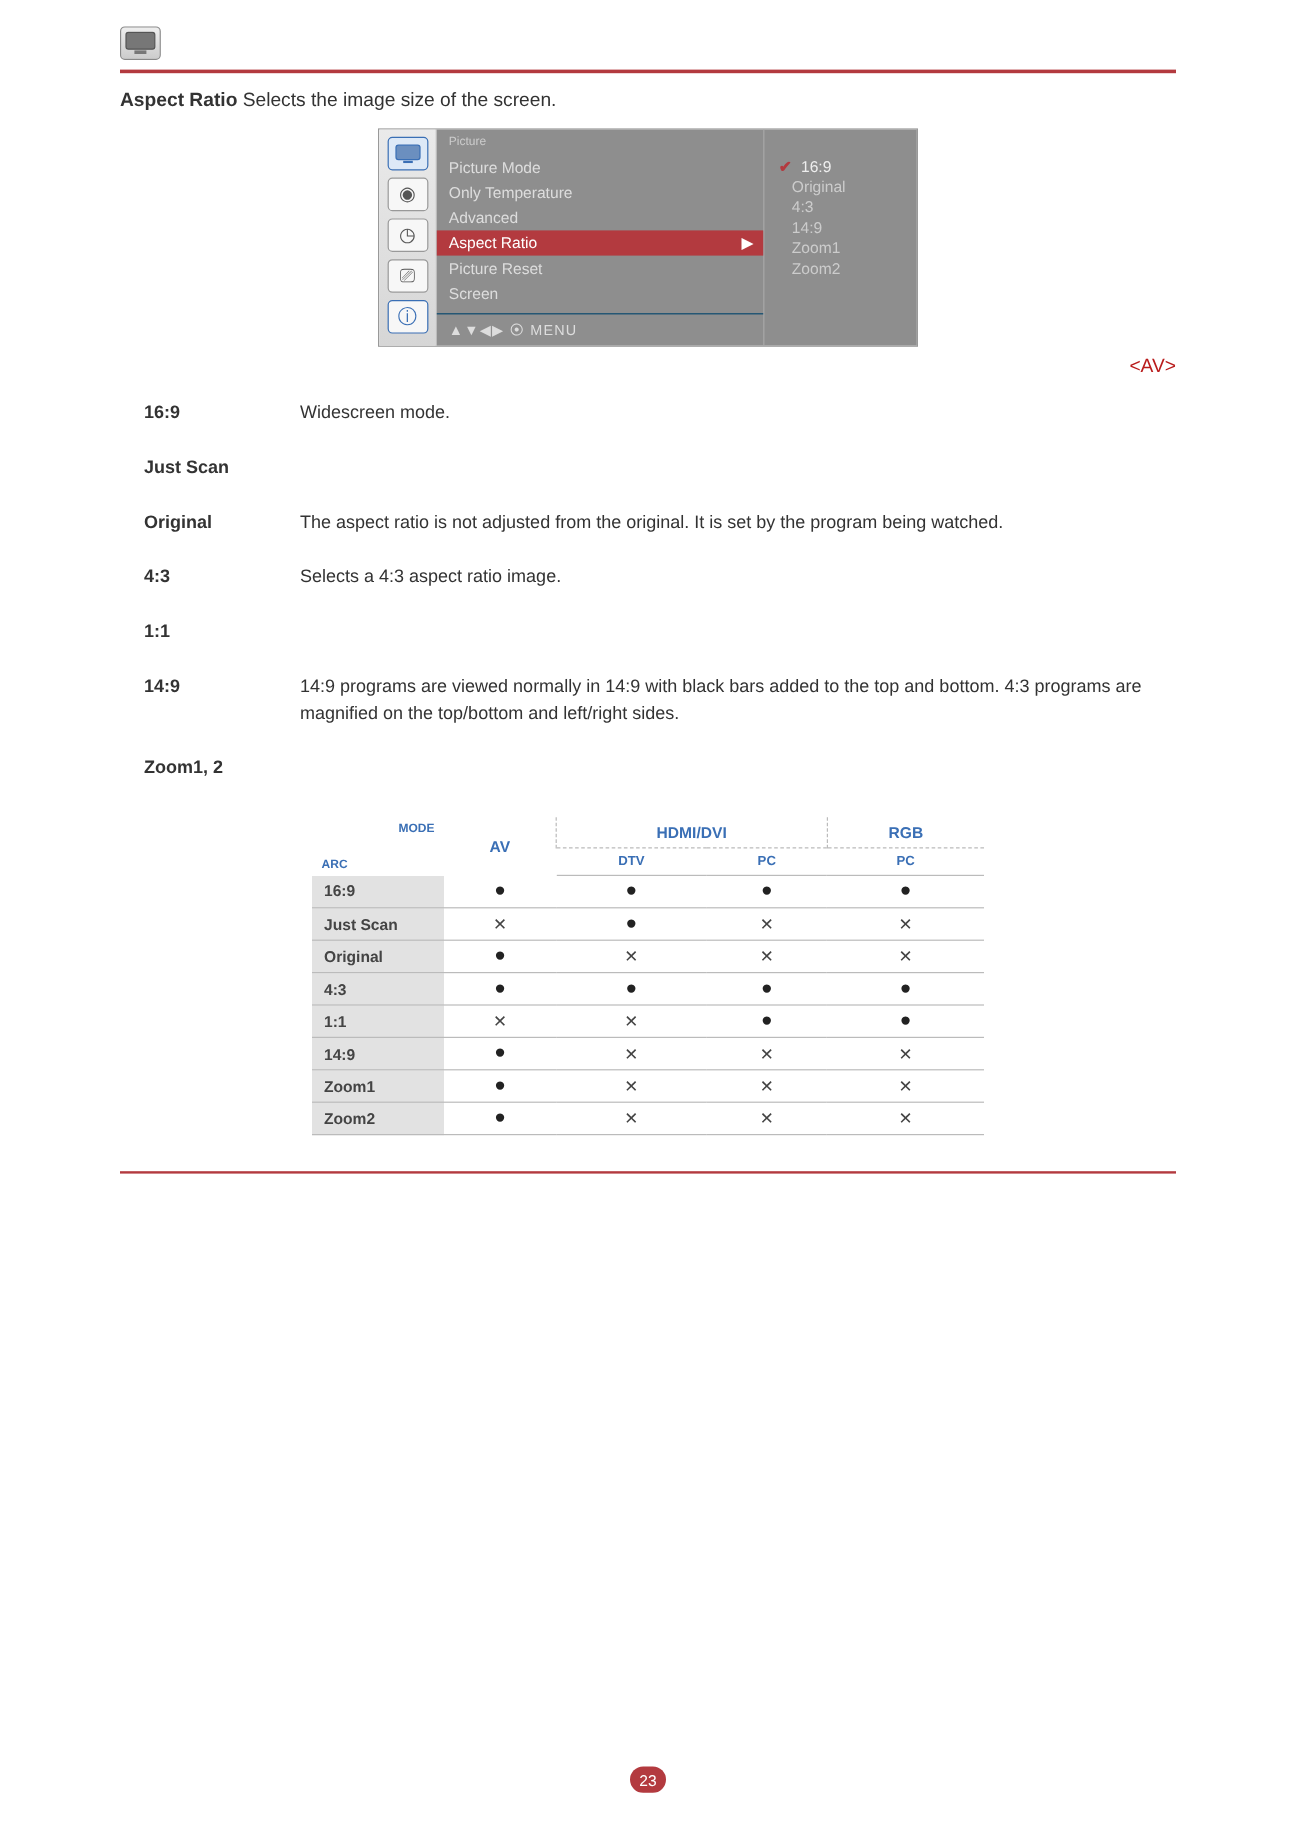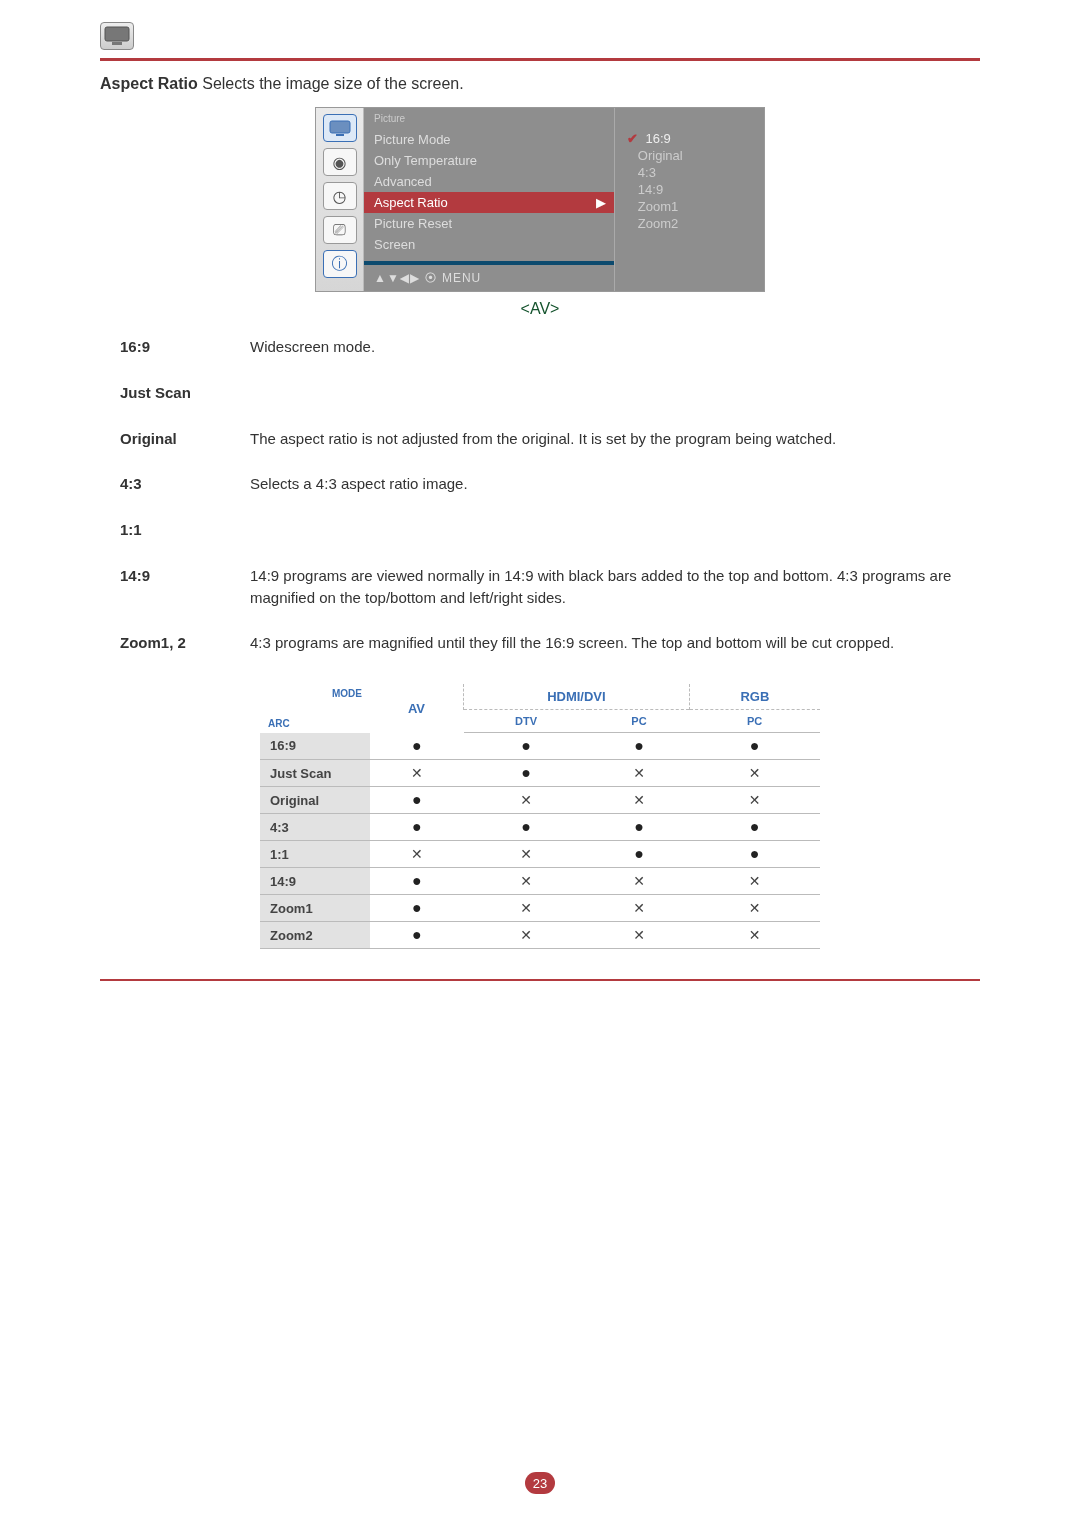--- a/index.html
+++ b/index.html
@@ -123,39 +123,39 @@
     color: #fff;
     display: flex;
     justify-content: space-between;
     align-items: center;
     padding-right: 8px;
   }
   .osd-footer {
     padding: 6px 10px 6px 10px;
     color: #ddd;
     font-size: 12px;
-    border-top: 4px solid #0c4a6e;
+    border-top: 1px solid #0c4a6e;
     margin-top: 6px;
     letter-spacing: 1px;
   }
   .osd-right {
-    width: 150px;
+    width: 128px;
     background: #8e8e8e;
     color: #ccc;
     padding: 22px 12px 6px 12px;
     font-size: 13px;
     border-left: 1px solid #aaa;
   }
   .osd-right div { padding: 1px 0; }
   .osd-v { color: #b33a3f; font-weight: bold; margin-right: 4px; }
   .osd-sel { color: #eee; }
   .av-label {
-    text-align: center;
+    text-align: right;
     font-size: 16px;
-    color: #14532d;
+    color: #b91c1c;
     margin: 8px 0 18px 0;
   }
 
   
   .defs { margin: 0 0 30px 20px; }
   .def { display: flex; margin: 14px 0 24px 0; font-size: 15px; color: #333; line-height: 1.45; }
   .def-term { width: 130px; flex: 0 0 130px; font-weight: bold; }
   .def-desc { flex: 1; }
 
   
@@ -294,21 +294,20 @@
         </div>
         <div class="def">
           <div class="def-term">1:1</div>
         </div>
         <div class="def">
           <div class="def-term">14:9</div>
           <div class="def-desc">14:9 programs are viewed normally in 14:9 with black bars added to the top and bottom. 4:3 programs are magnified on the top/bottom and left/right sides.</div>
         </div>
         <div class="def">
           <div class="def-term">Zoom1, 2</div>
-          <div class="def-desc">4:3 programs are magnified until they fill the 16:9 screen. The top and bottom will be cut cropped.</div>
         </div>
       </div>
 
     <div class="compat-wrap">
       <table class="compat">
         <thead>
           <tr>
             <th class="corner-cell" rowspan="2">
               <span class="mode">MODE</span>
               <span class="arc">ARC</span>

